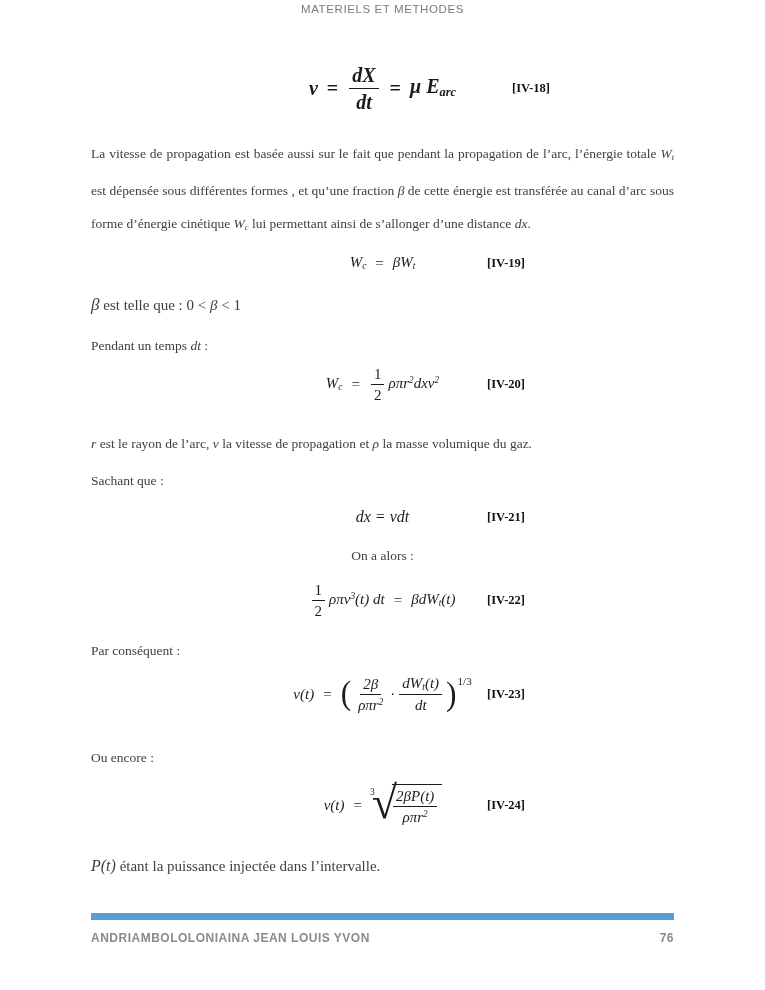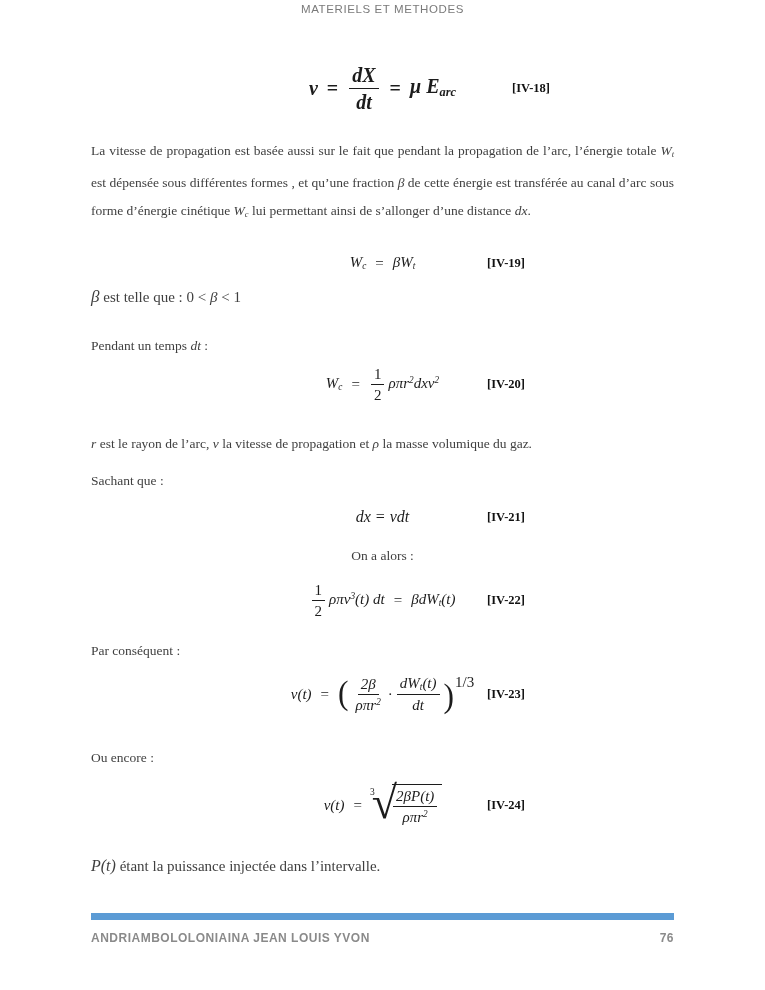--- a/index.html
+++ b/index.html
@@ -4,41 +4,41 @@
 <style>
   html,body{margin:0;padding:0;background:#ffffff;}
   .page{position:relative;width:765px;height:990px;background:#ffffff;margin:0 auto;
         font-family:"Liberation Serif", serif;color:#3f3f3f;overflow:hidden;}
 
   .header{position:absolute;top:3px;left:0;width:100%;text-align:center;
           font-family:"Liberation Sans", sans-serif;font-size:11.5px;
           letter-spacing:0.6px;color:#7a7a7a;}
 
   .text-block{position:absolute;left:91px;width:583px;font-size:13.5px;color:#3f3f3f;}
-  .para1{line-height:28px;text-align:justify;}
+  .para1{line-height:33px;text-align:justify;}
   .beta-line{font-size:15px;}
   .pt-line{font-size:15px;}
   .it{font-style:italic;}
   .rm{font-style:normal;}
   .ssub{font-size:0.62em;vertical-align:-0.25em;font-style:italic;}
   .ssup{font-size:0.62em;vertical-align:0.55em;}
 
   .eq-row{position:absolute;left:0;width:100%;display:flex;justify-content:center;align-items:center;}
   .math{display:inline-flex;align-items:center;color:#1c1c1c;font-style:italic;font-size:15px;white-space:nowrap;}
   .eq18 .math{font-size:20px;font-weight:bold;}
   .eq21 .math{font-size:16px;}
   .tok{display:inline-block;margin:0 1px;}
   .eqsign{margin:0 8px;font-style:normal;}
   .frac{display:inline-flex;flex-direction:column;align-items:center;text-align:center;
         margin:0 3px;line-height:1.2;}
   .frac .fnum{display:block;padding:0 3px 1px;border-bottom:1px solid #1c1c1c;}
   .frac .fden{display:block;padding:1px 3px 0;}
   .bparen{font-size:210%;font-weight:400;font-style:normal;display:inline-block;
           transform:scaleY(1.05);color:#1c1c1c;}
-  .pexp{font-size:15px;font-style:normal;vertical-align:20px;margin-left:1px;}
+  .pexp{font-size:11px;font-style:normal;vertical-align:20px;margin-left:1px;}
   .radical{display:inline-flex;align-items:center;}
   .rad-index{font-size:9.5px;font-style:normal;position:relative;top:-13px;margin-right:-3px;}
   .rad-sign{font-size:46px;font-style:normal;font-weight:400;line-height:0.85;position:relative;top:-2px;}
   .rad-content{border-top:1.6px solid #1c1c1c;padding:2px 5px 0 1px;margin-left:-5px;}
   .eq-label{position:absolute;left:487px;top:50%;transform:translateY(-50%);
             font-weight:bold;font-style:normal;font-size:12.5px;color:#111111;}
   .eq18 .eq-label{left:512px;}
 
   .accent-bar{position:absolute;top:913px;left:91px;width:583px;height:7px;background:#5b9bd5;}
   .footer{position:absolute;top:931px;left:91px;width:583px;display:flex;
@@ -70,21 +70,21 @@
 
   <div class="eq-row" style="top:247px;height:32px;">
     <span class="math">
         <span class="tok"><span>W</span><span class="ssub">c</span></span>
         <span class="tok eqsign">=</span>
         <span class="tok"><span>βW</span><span class="ssub">t</span></span>
       </span>
     <span class="eq-label">[IV-19]</span>
   </div>
 
-  <div class="text-block beta-line" style="top:287px;"><span class="it" style="font-size:17px;">β</span><span> est telle que :  </span><span>0 &lt; </span><span class="it">β</span><span> &lt; 1</span></div>
+  <div class="text-block beta-line" style="top:295px;"><span class="it" style="font-size:17px;">β</span><span> est telle que :  </span><span>0 &lt; </span><span class="it">β</span><span> &lt; 1</span></div>
 
   <div class="text-block" style="top:338px;"><span>Pendant un temps </span><span class="it">dt</span><span> :</span></div>
 
   <div class="eq-row" style="top:363px;height:42px;">
     <span class="math">
         <span class="tok"><span>W</span><span class="ssub">c</span></span>
         <span class="tok eqsign">=</span>
         <span class="frac">
           <span class="fnum rm">1</span>
           <span class="fden rm">2</span>

